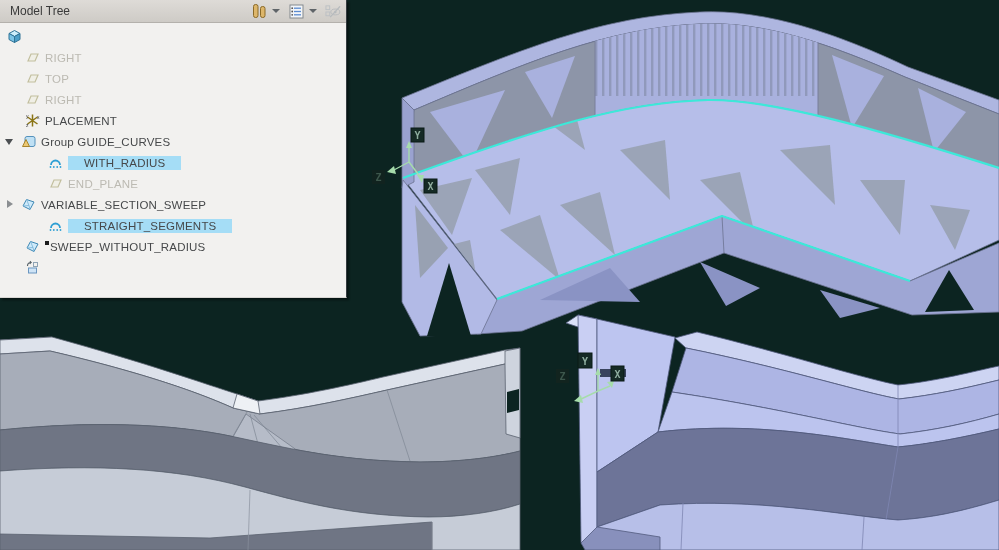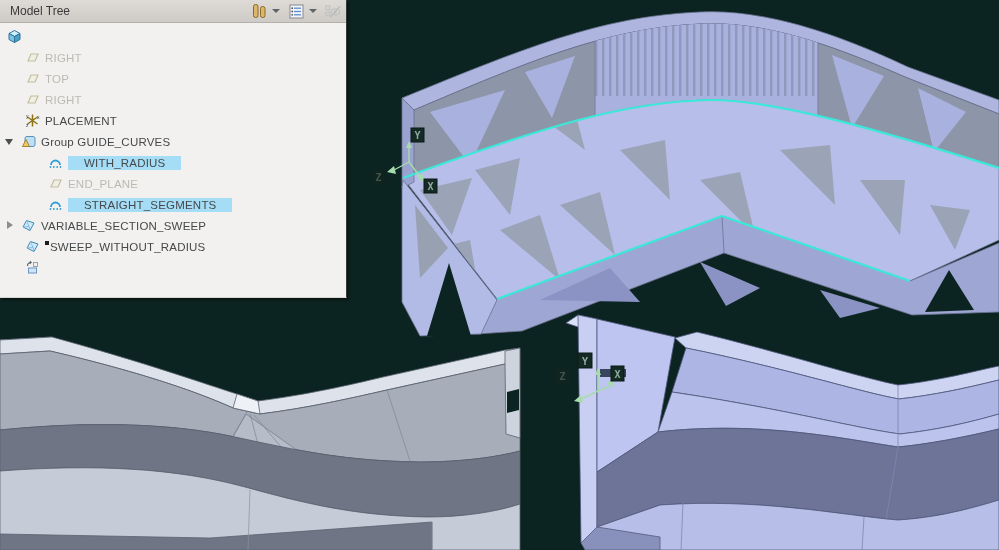--- a/index.html
+++ b/index.html
@@ -277,44 +277,44 @@
 
     <div class="row lvl2">
       <span class="ticon">
         <svg width="15" height="15" viewBox="0 0 15 15">
             <polygon points="3,11 6,4 13,4 10,11" fill="#f0efe6" stroke="#c2bf9e" stroke-width="1.2"></polygon>
           </svg>
       </span>
       <span class="lbl grayed">END_PLANE</span>
     </div>
 
+    <div class="row lvl1e">
+      <span class="exp right"></span>
+      <span class="ticon">
+        <svg width="15" height="15" viewBox="0 0 15 15">
+          <polygon points="2,9 5.5,2.5 13,5 9,12.5" fill="#cfeafa" stroke="#3e88b4"></polygon>
+          <path d="M5.5,2.5 L8,8.5 L2,9 M8,8.5 L9,12.5" fill="none" stroke="#7fb8da" stroke-width="0.9"></path>
+        </svg>
+      </span>
+      <span class="lbl">VARIABLE_SECTION_SWEEP</span>
+    </div>
+
     <div class="row lvl2">
       <span class="ticon">
         <svg width="15" height="15" viewBox="0 0 15 15">
           <path d="M3,10 A4.5,4.5 0 0 1 12,10" fill="none" stroke="#2e9fd4" stroke-width="1.8"></path>
           <circle cx="2.5" cy="12" r="0.9" fill="#2e9fd4"></circle>
             <circle cx="5.8" cy="12" r="0.9" fill="#2e9fd4"></circle>
           <circle cx="9.2" cy="12" r="0.9" fill="#2e9fd4"></circle>
             <circle cx="12.5" cy="12" r="0.9" fill="#2e9fd4"></circle>
         </svg>
       </span>
       <span class="lbl sel">STRAIGHT_SEGMENTS</span>
     </div>
 
-    <div class="row lvl1e">
-      <span class="exp right"></span>
-      <span class="ticon">
-        <svg width="15" height="15" viewBox="0 0 15 15">
-          <polygon points="2,9 5.5,2.5 13,5 9,12.5" fill="#cfeafa" stroke="#3e88b4"></polygon>
-          <path d="M5.5,2.5 L8,8.5 L2,9 M8,8.5 L9,12.5" fill="none" stroke="#7fb8da" stroke-width="0.9"></path>
-        </svg>
-      </span>
-      <span class="lbl">VARIABLE_SECTION_SWEEP</span>
-    </div>
-
 
     <div class="row lvl1">
       <span class="ticon">
         <svg width="15" height="15" viewBox="0 0 15 15">
           <polygon points="2,9 5.5,2.5 13,5 9,12.5" fill="#cfeafa" stroke="#3e88b4"></polygon>
           <path d="M5.5,2.5 L8,8.5 L2,9 M8,8.5 L9,12.5" fill="none" stroke="#7fb8da" stroke-width="0.9"></path>
         </svg>
       </span>
       <span class="marker"></span>
       <span class="lbl">SWEEP_WITHOUT_RADIUS</span>

